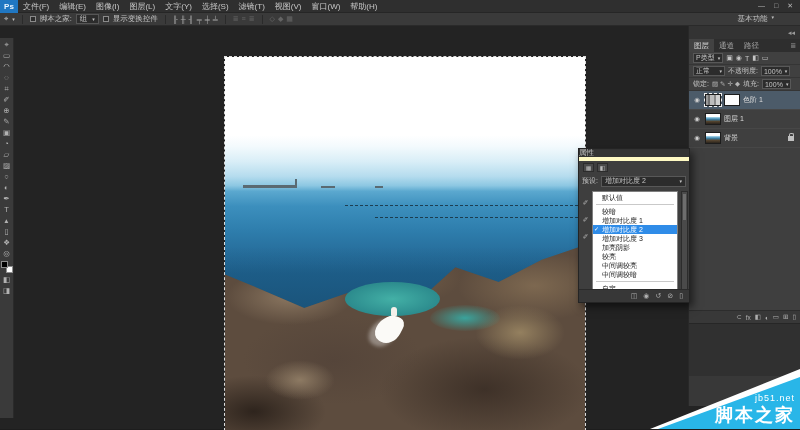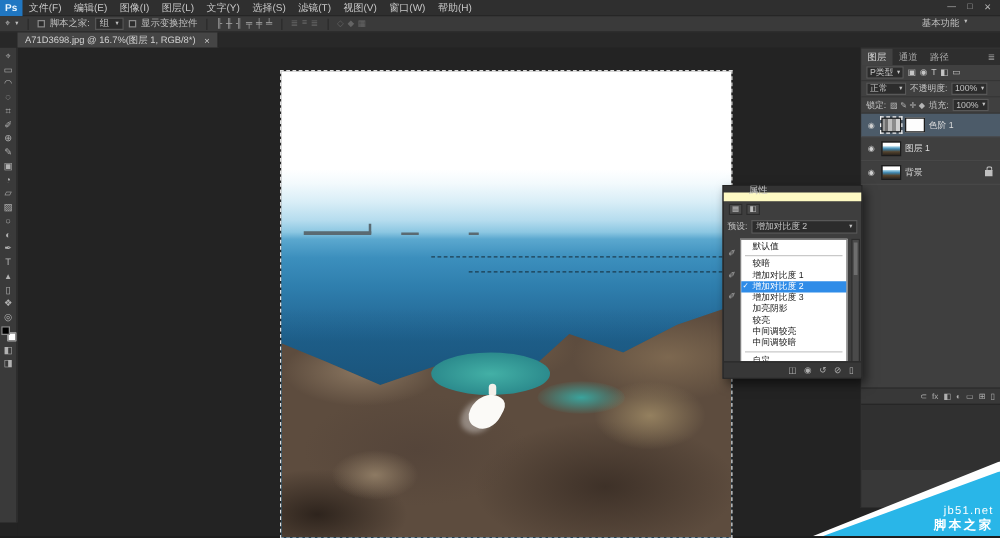--- a/index.html
+++ b/index.html
@@ -67,22 +67,22 @@
   .pool { position:absolute; border-radius:50%; }
   .bride { position:absolute; left:166px; top:250px; width:6px; height:9px; background:#f4f0ea;
            border-radius:3px 3px 1px 1px; z-index:6; }
   .dress { position:absolute; left:152px; top:257px; width:24px; height:30px; background:#fbfaf7;
            border-radius:70% 30% 60% 40%; transform:rotate(28deg); z-index:5;
            box-shadow:-4px 6px 4px rgba(255,255,255,.35); }
 
   
   .props { position:absolute; left:578px; top:148px; width:112px; height:155px; background:#3e3e3e;
            border:1px solid #242424; box-shadow:3px 4px 8px rgba(0,0,0,.55); z-index:30; font-size:7px; color:#c5c5c5; }
-  .props-tab { height:12px; background:#333333; display:flex; align-items:center; padding:0 20px;
-               font-size:7.5px; border-bottom:7px solid #fef9c3; }
+  .props-tab { height:12px; background:#333333; display:flex; align-items:center; padding:0 0;
+               font-size:7.5px; border-bottom:4px solid #fef9c3; }
   .props-icons { height:13px; display:flex; align-items:center; gap:3px; padding:0 4px; }
   .pi-box { width:11px; height:9px; background:#4a4a4a; border:1px solid #2c2c2c; display:flex;
             align-items:center; justify-content:center; font-size:6px; color:#bdbdbd; }
   .preset-row { height:14px; display:flex; align-items:center; gap:3px; padding:0 3px; }
   .preset-dd { flex:1; background:#2c2c2c; border:1px solid #585858; height:11px; display:flex;
                align-items:center; justify-content:space-between; padding:0 3px; }
   .props-left { position:absolute; left:0; top:44px; width:13px; height:96px; display:flex;
                 flex-direction:column; align-items:center; gap:9px; padding-top:6px; font-size:7px; color:#b0b0b0; }
   .props-list { position:absolute; left:13px; top:42px; width:86px; height:99px; background:#ffffff;
                 border:1px solid #7f7f7f; font-size:7px; color:#1a1a1a; padding-top:1px; }
@@ -134,21 +134,21 @@
                border-top:1px solid #2a2a2a; display:flex; align-items:center; gap:6px; padding-left:8px;
                font-size:7.5px; color:#c5c5c5; z-index:25; }
   .status-sep { width:1px; height:8px; background:#2a2a2a; }
   .watermark { position:absolute; right:0; bottom:0; width:150px; height:60px; z-index:40; }
   .wm-band { position:absolute; right:0; bottom:0; width:150px; height:60px; background:#ffffff;
              clip-path:polygon(100% 0, 100% 22%, 12% 100%, 0 100%); }
   .wm-main { position:absolute; right:0; bottom:0; width:142px; height:52px; background:#29b6e8;
              clip-path:polygon(100% 0, 100% 100%, 0 100%); display:flex; flex-direction:column;
              align-items:flex-end; justify-content:flex-end; padding:2px 5px 2px 0; }
   .wm-url { font-size:9px; color:#ffffff; letter-spacing:1px; }
-  .wm-name { font-size:10px; color:#ffffff; font-weight:bold; letter-spacing:2px; }
+  .wm-name { font-size:18px; color:#ffffff; font-weight:bold; letter-spacing:2px; }
 </style>
 </head>
 <body>
 
 <div id="root">
 
   <div class="pasteboard"></div>
 
   <div class="canvas">
     <div class="horizon-strip">
@@ -220,26 +220,20 @@
       <span>◇</span>
       <span>◆</span>
       <span>▦</span>
     </div>
     <div class="workspace-btn">
       <span>基本功能</span>
       <span style="font-size:5px;">▾</span>
     </div>
   </div>
 
-  <div class="tabbar">
-    <div class="doc-tab">
-      <span>A71D3698.jpg @ 16.7%(图层 1, RGB/8*)</span>
-      <span>×</span>
-    </div>
-  </div>
 
   <div class="toolbar">
     <div class="tool">⌖</div>
     <div class="tool">▭</div>
     <div class="tool">◠</div>
     <div class="tool">◌</div>
     <div class="tool">⌗</div>
     <div class="tool">✐</div>
     <div class="tool">⊕</div>
     <div class="tool">✎</div>

